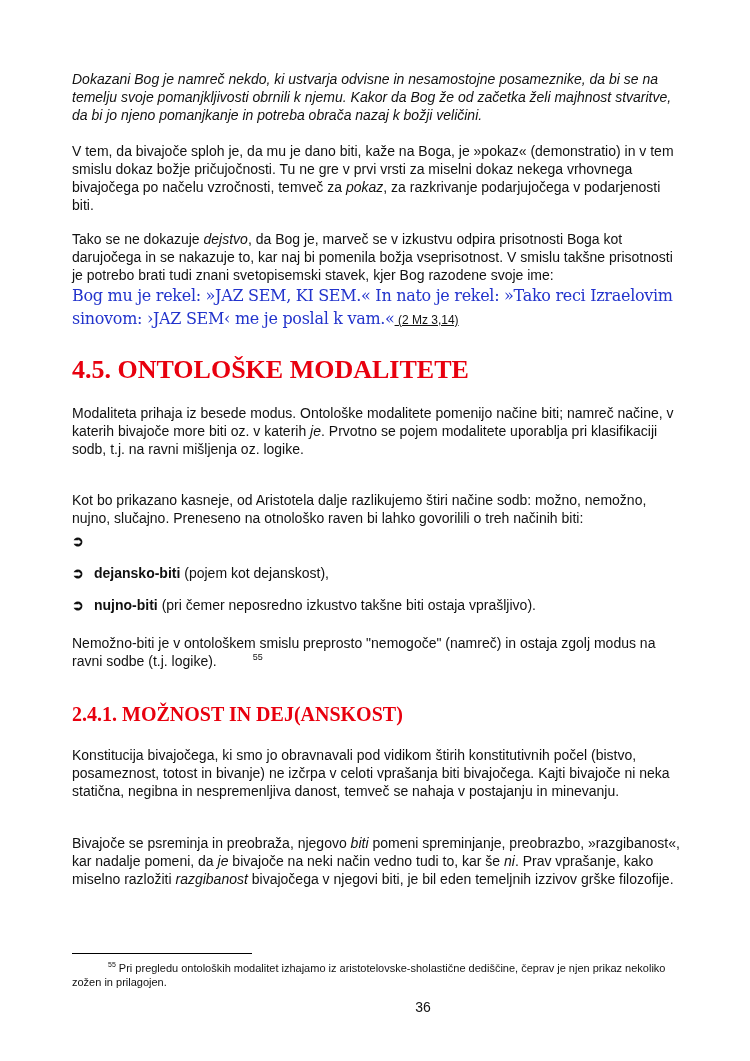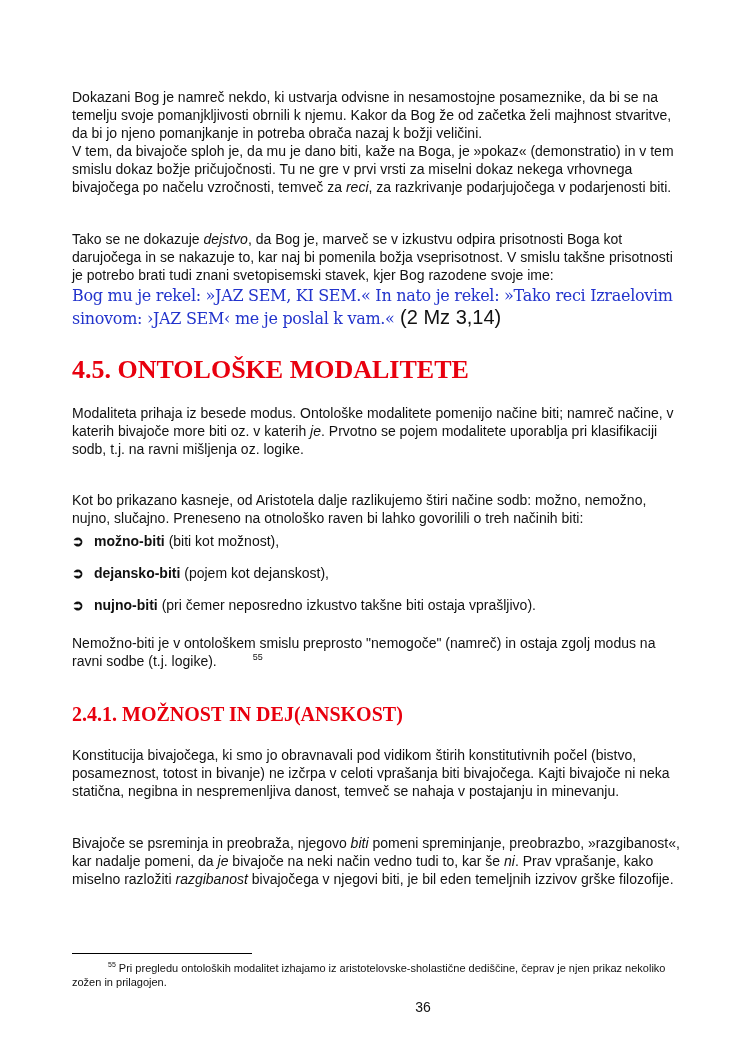--- a/index.html
+++ b/index.html
@@ -29,21 +29,22 @@
       left: 0;
       width: 610px;
     }
     .quote {
       font-family: "DejaVu Serif", "Liberation Serif", serif;
       color: #2233cc;
       font-size: 16px;
       letter-spacing: -0.3px;
     }
     .ref {
-      font-size: 20px;
+      font-size: 12px;
+      text-decoration: underline;
     }
     .h2 {
       position: absolute;
       left: 0;
       font-family: "Liberation Serif", serif;
       font-weight: bold;
       color: #e8000e;
       font-size: 26px;
       line-height: 30px;
       margin: 0;
@@ -100,35 +101,34 @@
       text-align: center;
       font-size: 14px;
       margin-left: 48px;
     }
   </style>
 </head>
 <body>
 
 <div class="page">
 
-  <p class="para" style="top:18px;">Dokazani Bog je namreč nekdo, ki ustvarja odvisne in nesamostojne posameznike, da bi se na temelju svoje pomanjkljivosti obrnili k njemu. Kakor da Bog že od začetka želi majhnost stvaritve, da bi jo njeno pomanjkanje in potreba obrača nazaj k božji veličini.</p>
+  <p class="para" style="top:0px;font-style:italic;">Dokazani Bog je namreč nekdo, ki ustvarja odvisne in nesamostojne posameznike, da bi se na temelju svoje pomanjkljivosti obrnili k njemu. Kakor da Bog že od začetka želi majhnost stvaritve, da bi jo njeno pomanjkanje in potreba obrača nazaj k božji veličini.</p>
 
-  <p class="para" style="top:72px;"><span>V tem, da bivajoče sploh je, da mu je dano biti, kaže na Boga, je »pokaz« (demonstratio) in v tem smislu dokaz božje pričujočnosti. Tu ne gre v prvi vrsti za miselni dokaz nekega vrhovnega bivajočega po načelu vzročnosti, temveč za </span><i>reci</i><span>, za razkrivanje podarjujočega v podarjenosti biti.</span></p>
+  <p class="para" style="top:72px;"><span>V tem, da bivajoče sploh je, da mu je dano biti, kaže na Boga, je »pokaz« (demonstratio) in v tem smislu dokaz božje pričujočnosti. Tu ne gre v prvi vrsti za miselni dokaz nekega vrhovnega bivajočega po načelu vzročnosti, temveč za </span><i>pokaz</i><span>, za razkrivanje podarjujočega v podarjenosti biti.</span></p>
 
   <p class="para" style="top:160px;"><span>Tako se ne dokazuje </span><i>dejstvo</i><span>, da Bog je, marveč se v izkustvu odpira prisotnosti Boga kot darujočega in se nakazuje to, kar naj bi pomenila božja vseprisotnost. V smislu takšne prisotnosti je potrebo brati tudi znani svetopisemski stavek, kjer Bog razodene svoje ime:</span><br><span class="quote" style="line-height:23px;">Bog mu je rekel: »JAZ SEM, KI SEM.« In nato je rekel: »Tako reci Izraelovim sinovom: ›JAZ SEM‹ me je poslal k vam.«</span><span class="ref"> (2 Mz 3,14)</span></p>
 
   <h2 class="h2" style="top:285px;">4.5. ONTOLOŠKE MODALITETE</h2>
 
   <p class="para" style="top:334px;"><span>Modaliteta prihaja iz besede modus. Ontološke modalitete pomenijo načine biti; namreč načine, v katerih bivajoče more biti oz. v katerih </span><i>je</i><span>. Prvotno se pojem modalitete uporablja pri klasifikaciji sodb, t.j. na ravni mišljenja oz. logike.</span></p>
 
   <p class="para" style="top:421px;">Kot bo prikazano kasneje, od Aristotela dalje razlikujemo štiri načine sodb: možno, nemožno, nujno, slučajno. Preneseno na otnološko raven bi lahko govorilili o treh načinih biti:</p>
 
   <div class="bullet" style="top:462px;">
     <span class="arrow">➲</span>
-    <span><b>možno-biti</b><span> (biti kot možnost),</span></span>
   </div>
   <div class="bullet" style="top:494px;">
     <span class="arrow">➲</span>
     <span><b>dejansko-biti</b><span> (pojem kot dejanskost),</span></span>
   </div>
   <div class="bullet" style="top:526px;">
     <span class="arrow">➲</span>
     <span><b>nujno-biti</b><span> (pri čemer neposredno izkustvo takšne biti ostaja vprašljivo).</span></span>
   </div>
 

